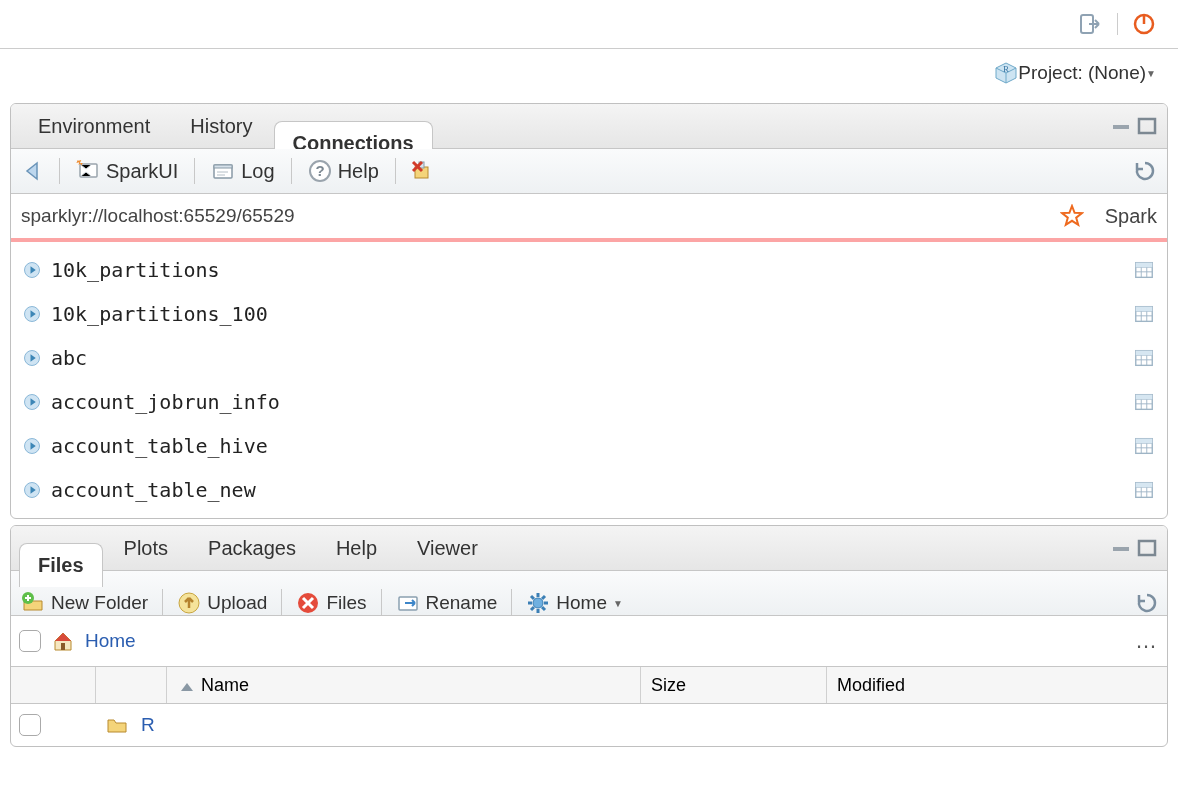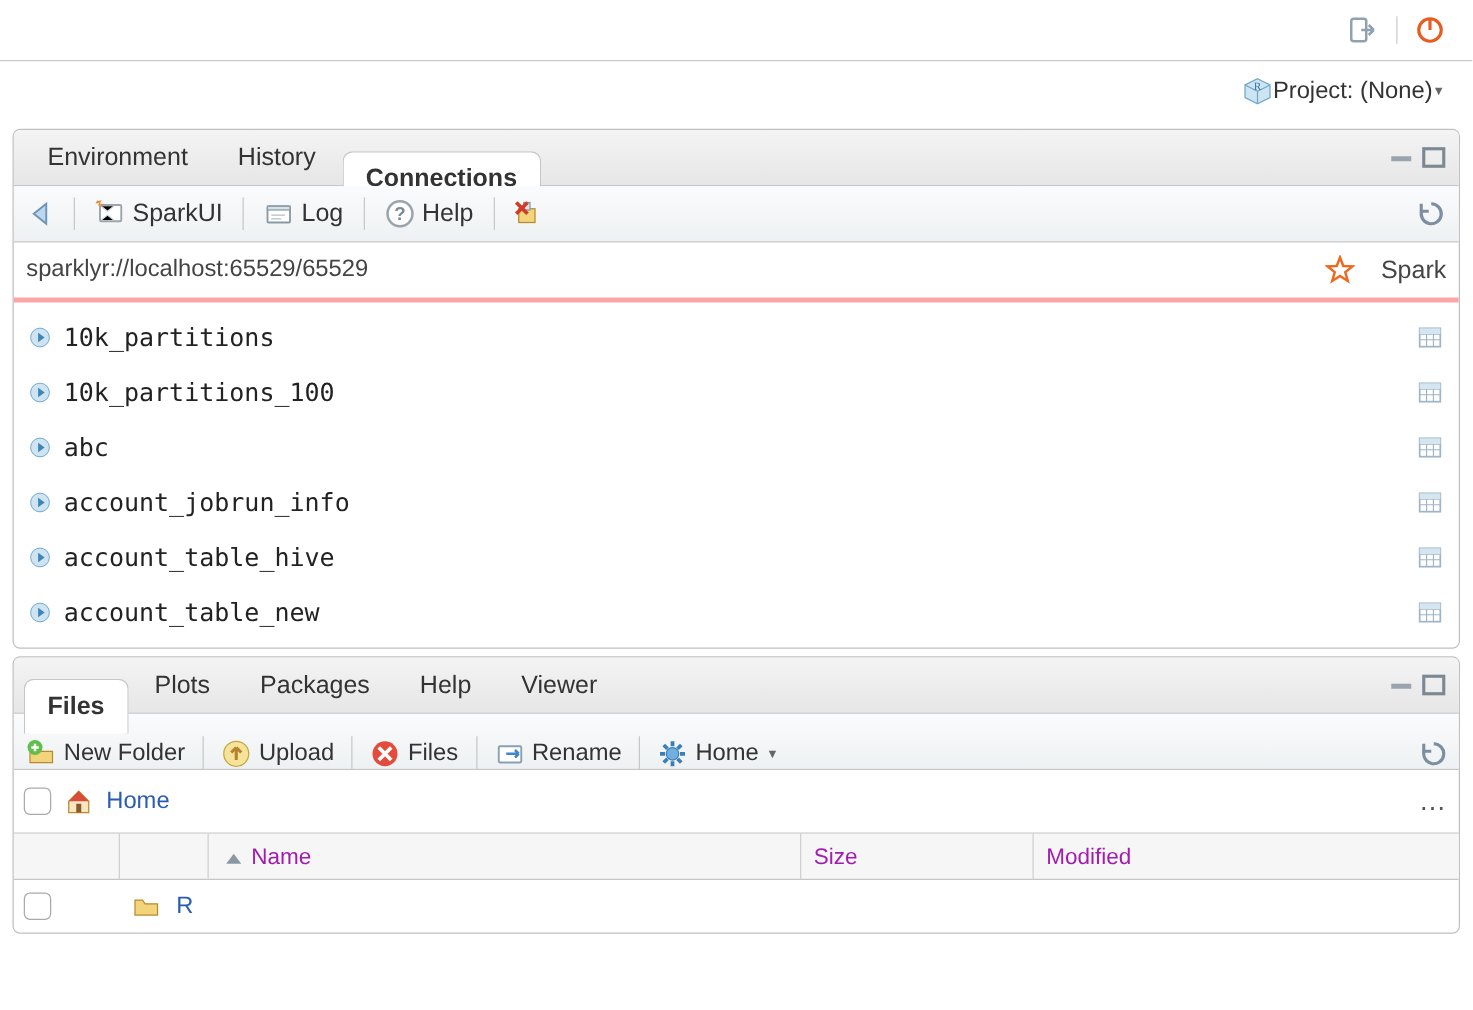--- a/index.html
+++ b/index.html
@@ -21,21 +21,21 @@
 .conn-addr .right{margin-left:auto;display:flex;align-items:center;gap:21px;font-size:20px}
 .tbl-list{padding:6px 0}
 .tbl-row{display:flex;align-items:center;height:44px;padding:0 12px;font-size:20px;color:#222;font-family:"Lucida Console","Menlo","Consolas",monospace}
 .tbl-row .play{width:18px;height:18px;margin-right:10px;flex:0 0 auto}
 .tbl-row .tbl-icon{margin-left:auto}
 .files-tool{display:flex;align-items:flex-end;height:44px;background:linear-gradient(#fafbfc,#eef1f3);border-bottom:1px solid #c6c6c6;padding:0 8px;gap:8px}
 .files-tool .tool{font-size:19px}
 .breadcrumb{display:flex;align-items:center;height:42px;border-bottom:1px solid #c6c6c6;padding:4px 8px;gap:10px;font-size:19px}
 .breadcrumb a{color:#2a5db0;text-decoration:none}
 .cols{display:flex;height:36px;border-bottom:1px solid #c6c6c6;background:#f6f6f6}
-.col{border-right:1px solid #d0d0d0;display:flex;align-items:center;padding:0 10px;font-size:18px;color:#a21caf}
+.col{border-right:1px solid #d0d0d0;display:flex;align-items:center;padding:0 10px;font-size:18px;color:#000000}
 .frow{display:flex;align-items:center;height:42px;padding:0 8px;gap:12px;font-size:19px}
 .frow a{color:#2a5db0;text-decoration:none}
 .checkbox{width:20px;height:20px;border:1px solid #aaa;border-radius:5px;background:#fff}
 .name-cell{display:flex;align-items:center;gap:8px}
 svg{display:block}
 </style>
 </head>
 <body>
 
 <svg width="0" height="0" style="position:absolute">

